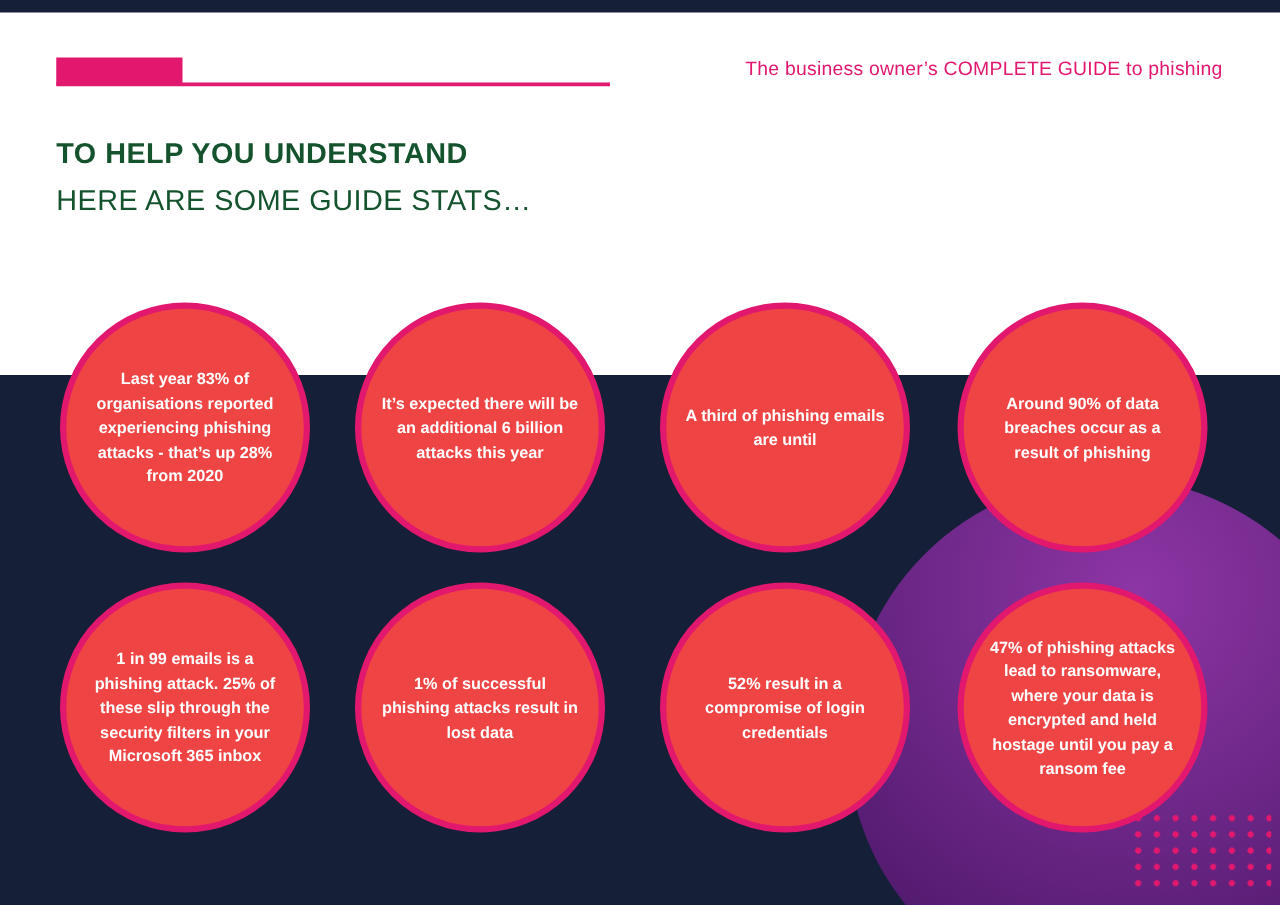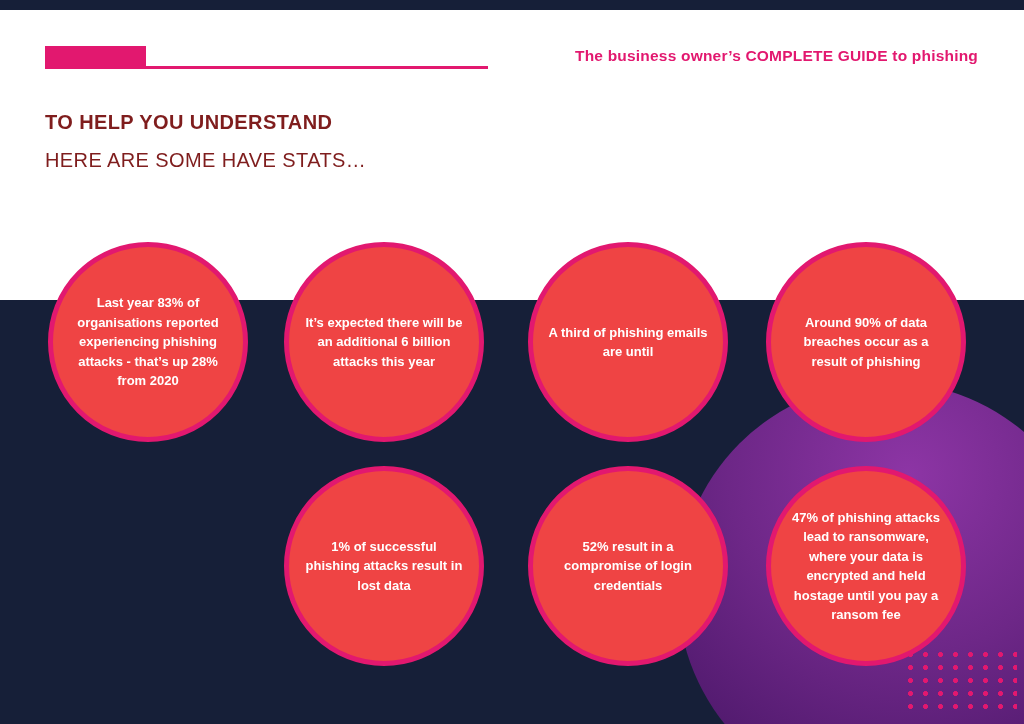--- a/index.html
+++ b/index.html
@@ -26,27 +26,27 @@
   }
   .accent-block {
     position: absolute; left: 45px; top: 46px;
     width: 101px; height: 22px;
     background: #e2186f;
   }
   .guide-title {
     position: absolute; right: 46px; top: 47px;
     color: #e2186f;
     font-size: 15.5px;
-    font-weight: 700;
+    font-weight: 400;
     letter-spacing: 0.2px;
   }
   .intro {
     position: absolute; left: 45px; top: 103px;
-    color: #7f1d1d;
-    font-size: 20px;
+    color: #14532d;
+    font-size: 23px;
     line-height: 38px;
     letter-spacing: 0.4px;
   }
   .intro .line1 { font-weight: 700; }
   .intro .line2, .intro .line3 { font-weight: 500; }
   .navy-bg {
     position: absolute; left: 0; top: 300px;
     width: 1024px; height: 424px;
     background: #161f38;
   }
@@ -99,36 +99,39 @@
   <div class="accent-block"></div>
 
   <div class="guide-title">The business owner’s COMPLETE GUIDE to phishing</div>
 
   <div class="navy-bg"></div>
   <div class="purple-circle"></div>
   <div class="dot-grid"></div>
 
   <div class="intro">
     <div class="line1">TO HELP YOU UNDERSTAND</div>
-    <div class="line3">HERE ARE SOME HAVE STATS…</div>
+    <div class="line3">HERE ARE SOME GUIDE STATS…</div>
   </div>
 
   <div class="stat-circle r1 c1">
     <div class="stat-text">Last year 83% of organisations reported experiencing phishing attacks - that’s up 28% from 2020</div>
   </div>
   <div class="stat-circle r1 c2">
     <div class="stat-text">It’s expected there will be  an additional 6 billion attacks this year</div>
   </div>
   <div class="stat-circle r1 c3">
     <div class="stat-text">A third of phishing emails are until</div>
   </div>
   <div class="stat-circle r1 c4">
     <div class="stat-text">Around 90% of data breaches occur as a result of phishing</div>
   </div>
 
+  <div class="stat-circle r2 c1">
+    <div class="stat-text">1 in 99 emails is a phishing attack. 25% of these slip through the security filters in your Microsoft 365 inbox</div>
+  </div>
   <div class="stat-circle r2 c2">
     <div class="stat-text">1% of successful phishing attacks result in lost data</div>
   </div>
   <div class="stat-circle r2 c3">
     <div class="stat-text">52% result in a compromise of login credentials</div>
   </div>
   <div class="stat-circle r2 c4">
     <div class="stat-text">47% of phishing attacks lead to ransomware, where your data is encrypted and held hostage until you pay a ransom fee</div>
   </div>
 

